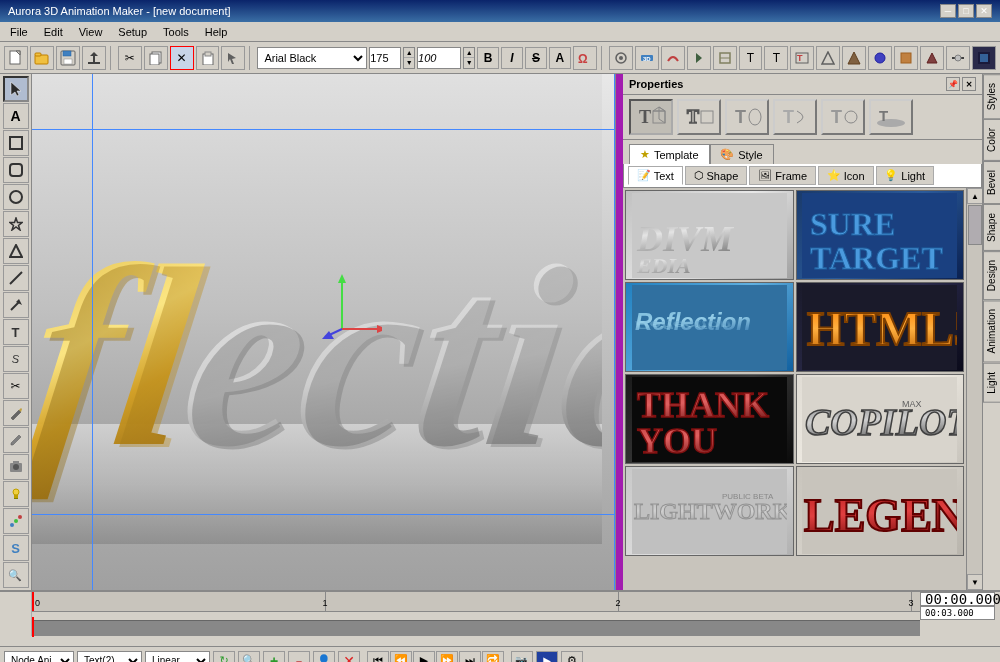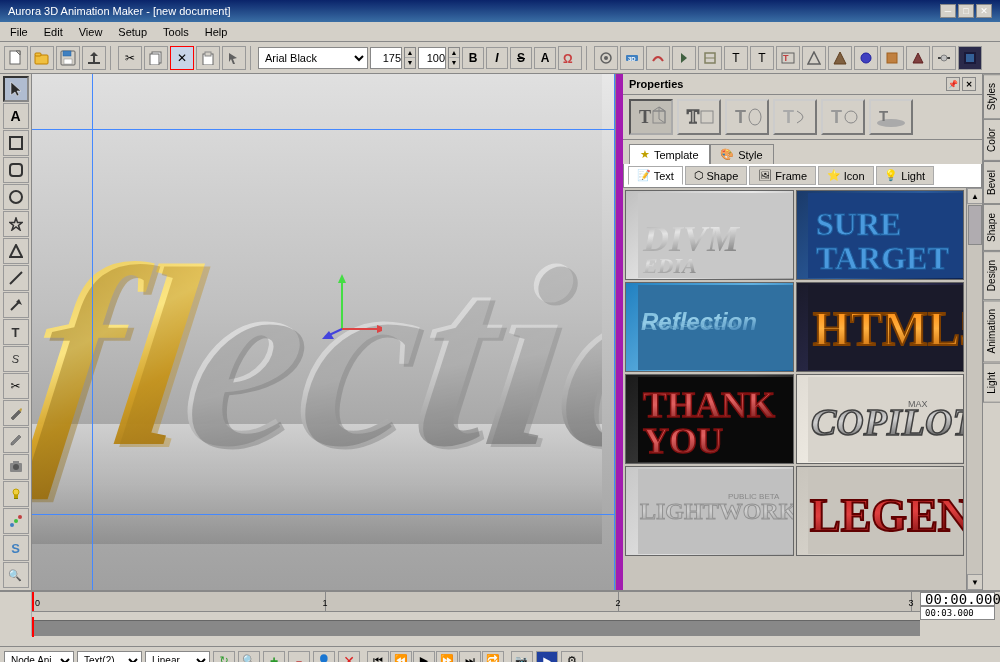--- a/index.html
+++ b/index.html
@@ -66,21 +66,21 @@
       width: 110px; height: 22px;
       border: 1px solid #888;
       background: white;
       font-size: 11px;
       padding: 1px 2px;
     }
     .font-size-input {
       width: 32px; height: 22px;
       border: 1px solid #888;
       background: white;
-      text-align: right;
+      text-align: left;
       font-size: 11px;
     }
 
     
     .left-toolbar {
       width: 32px;
       background: #d4d0c8;
       border-right: 1px solid #888;
       display: flex;
       flex-direction: column;
@@ -230,21 +230,21 @@
       gap: 2px;
       padding: 2px;
       overflow-y: auto;
     }
     .template-item {
       background: #888;
       border: 1px solid #666;
       cursor: pointer;
       display: flex;
       align-items: center;
-      justify-content: flex-end;
+      justify-content: center;
       overflow: hidden;
       position: relative;
     }
 
     
     .tpl-divmedia {
       background: linear-gradient(135deg, #c0c0c0 0%, #e8e8e8 50%, #a0a0a0 100%);
     }
     .tpl-suretarget {
       background: linear-gradient(135deg, #1a3a6a 0%, #2a5a9a 50%, #0a2050 100%);
@@ -438,21 +438,21 @@
 
   <select class="font-select">
     <option>Arial Black</option>
   </select>
 
   <input class="font-size-input" value="175" type="text" style="">
   <div style="display:flex;flex-direction:column;width:12px;height:22px;border:1px solid #888;background:#d4d0c8;">
     <div style="flex:1;display:flex;align-items:center;justify-content:center;border-bottom:1px solid #aaa;font-size:7px;cursor:pointer;">▲</div>
     <div style="flex:1;display:flex;align-items:center;justify-content:center;font-size:7px;cursor:pointer;">▼</div>
   </div>
-  <input class="font-size-input" value="100" type="text" style="width: 28px;">
+  <input class="font-size-input" value="100" type="text" style="width: 44px; font-style: italic;">
   <div style="display:flex;flex-direction:column;width:12px;height:22px;border:1px solid #888;background:#d4d0c8;">
     <div style="flex:1;display:flex;align-items:center;justify-content:center;border-bottom:1px solid #aaa;font-size:7px;cursor:pointer;">▲</div>
     <div style="flex:1;display:flex;align-items:center;justify-content:center;font-size:7px;cursor:pointer;">▼</div>
   </div>
   <div class="font-style-btn">B</div>
   <div class="font-style-btn" style="font-style:italic;">I</div>
   <div class="font-style-btn" style="text-decoration:line-through;">S</div>
   <div class="font-style-btn">A</div>
   <div class="tb-btn">
     <svg width="16" height="16" viewBox="0 0 16 16">

